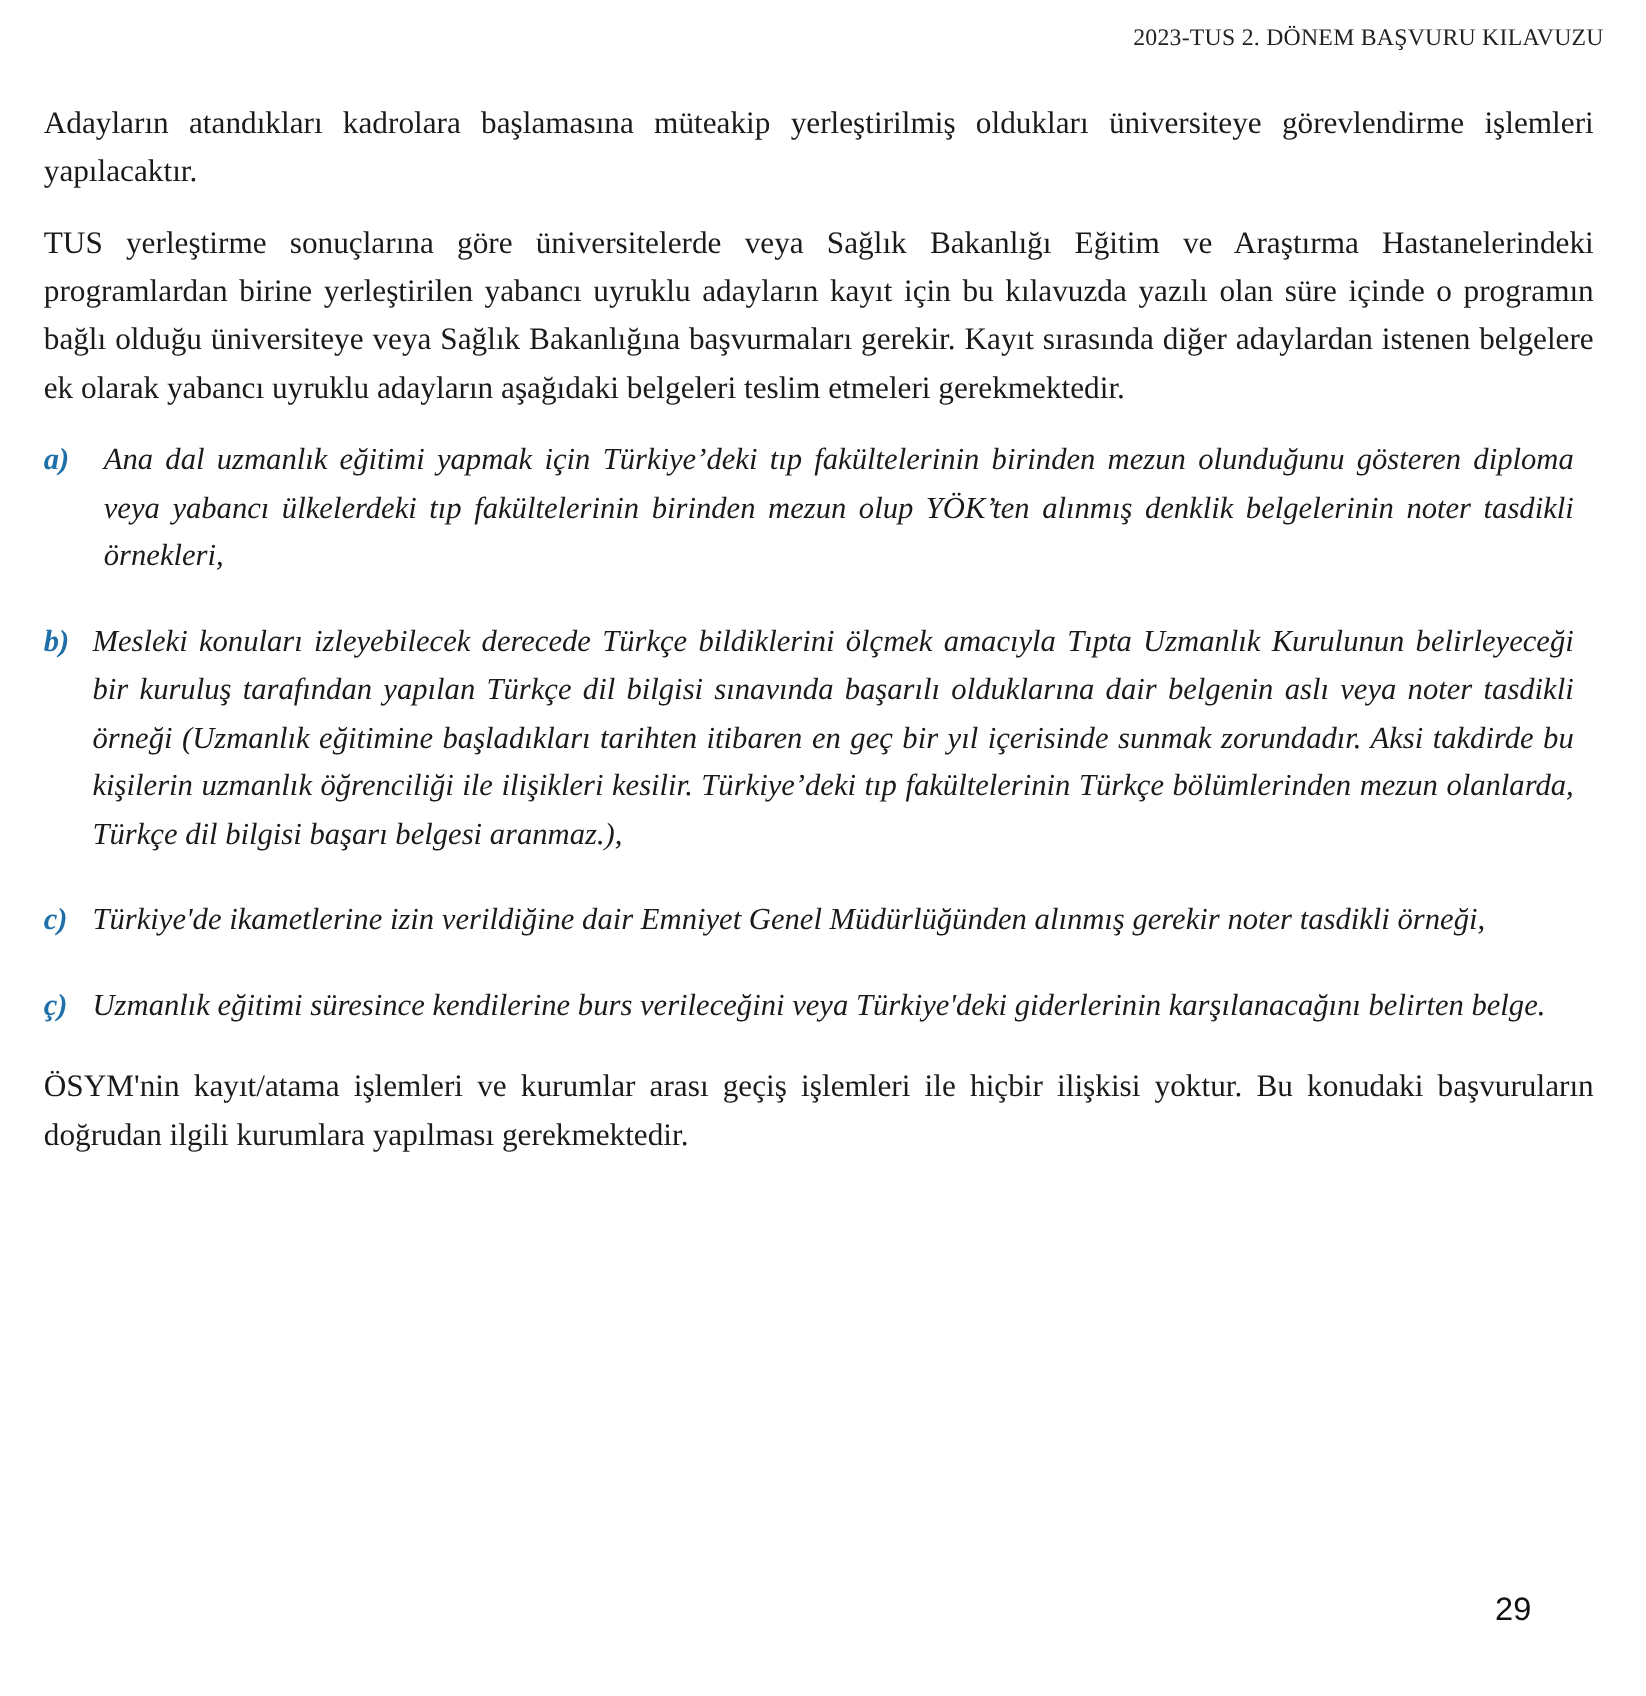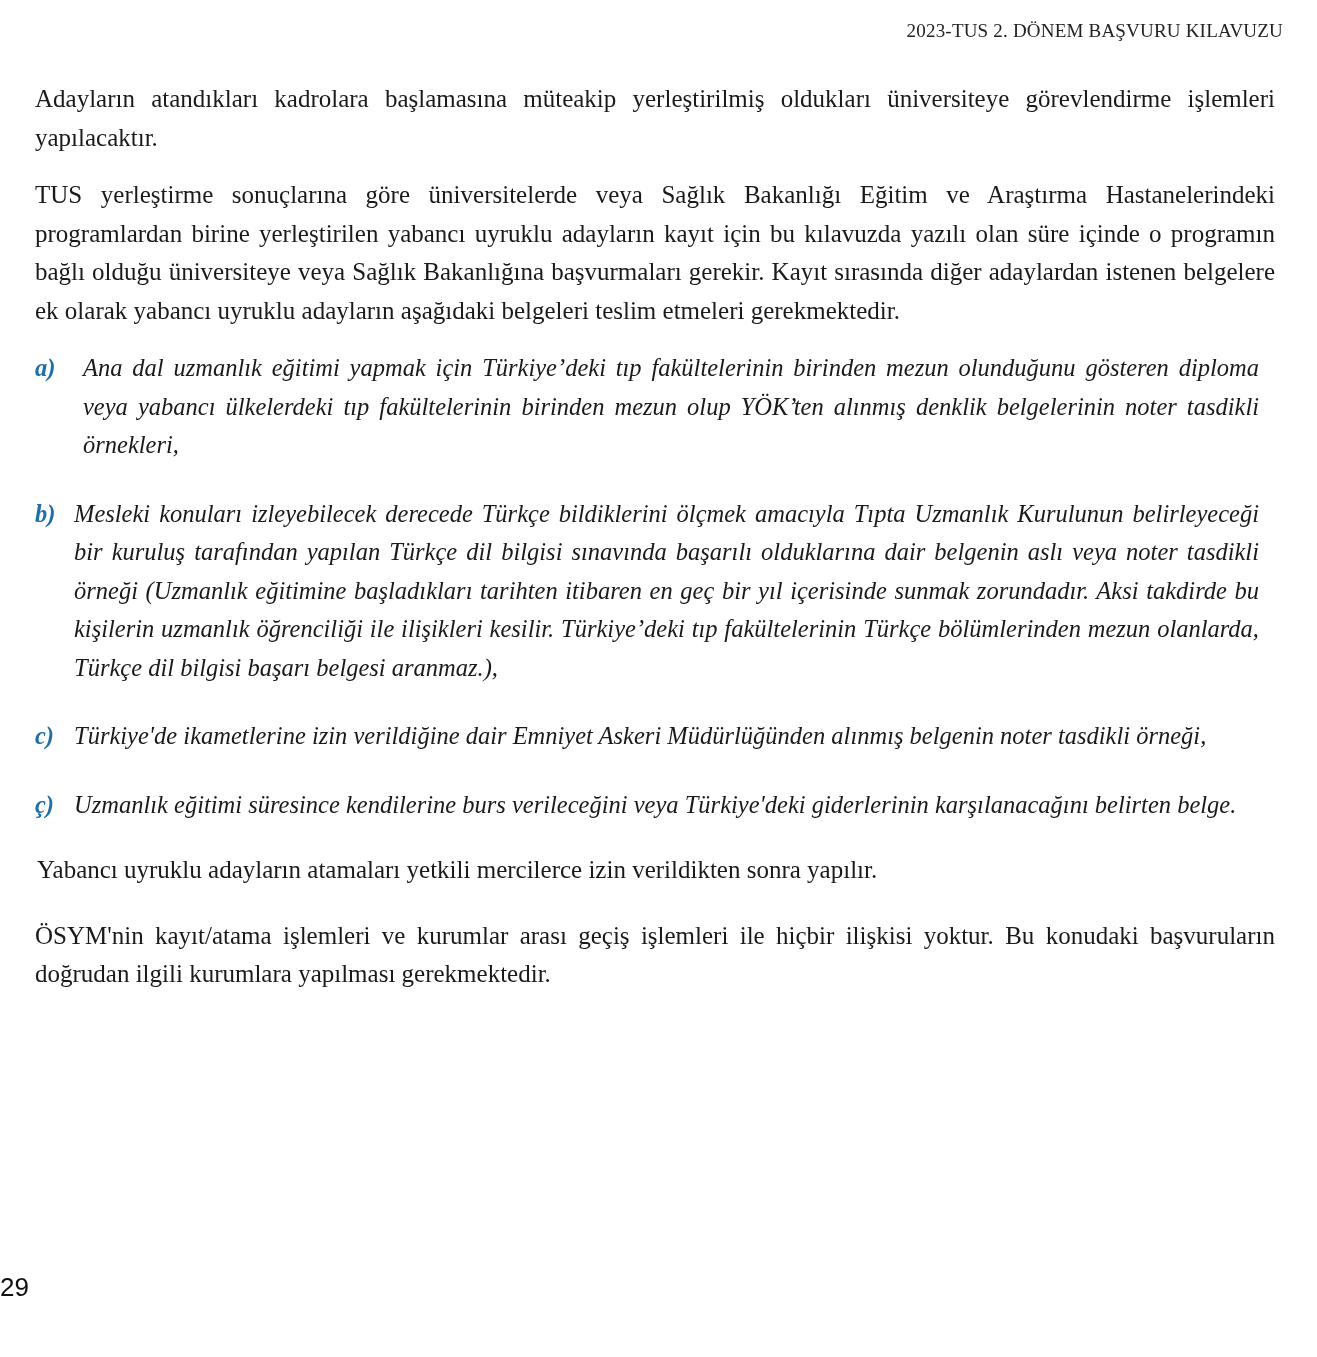--- a/index.html
+++ b/index.html
@@ -63,21 +63,21 @@
 
     .para.p3 { margin-bottom: 27px; padding-left: 2px; }
     .para.p4 { margin-bottom: 27px; }
     .para.p5 { }
 
     .page-number {
       position: absolute;
       top: 1272px;
       left: 0;
       width: 1225px;
-      text-align: left;
+      text-align: right;
       font-family: "Liberation Sans", "DejaVu Sans", sans-serif;
       font-size: 26px;
       color: #111;
     }
   </style>
 </head>
 <body>
 
 <div class="header">2023-TUS 2. DÖNEM BAŞVURU KILAVUZU</div>
 
@@ -90,25 +90,24 @@
     <span class="body">Ana dal uzmanlık eğitimi yapmak için Türkiye’deki tıp fakültelerinin birinden mezun olunduğunu gösteren diploma veya yabancı ülkelerdeki tıp fakültelerinin birinden mezun olup YÖK’ten alınmış denklik belgelerinin noter tasdikli örnekleri,</span>
   </div>
 
   <div class="list-item item-b">
     <span class="label" style="color: rgb(31, 111, 168);">b)</span>
     <span class="body">Mesleki konuları izleyebilecek derecede Türkçe bildiklerini ölçmek amacıyla Tıpta Uzmanlık Kurulunun belirleyeceği bir kuruluş tarafından yapılan Türkçe dil bilgisi sınavında başarılı olduklarına dair belgenin aslı veya noter tasdikli örneği (Uzmanlık eğitimine başladıkları tarihten itibaren en geç bir yıl içerisinde sunmak zorundadır. Aksi takdirde bu kişilerin uzmanlık öğrenciliği ile ilişikleri kesilir. Türkiye’deki tıp fakültelerinin Türkçe bölümlerinden mezun olanlarda, Türkçe dil bilgisi başarı belgesi aranmaz.),</span>
   </div>
 
   <div class="list-item item-c">
     <span class="label" style="color: rgb(31, 111, 168);">c)</span>
-    <span class="body">Türkiye'de ikametlerine izin verildiğine dair Emniyet Askeri Müdürlüğünden alınmış belgenin noter tasdikli örneği,</span>
+    <span class="body">Türkiye'de ikametlerine izin verildiğine dair Emniyet Genel Müdürlüğünden alınmış gerekir noter tasdikli örneği,</span>
   </div>
 
   <div class="list-item item-cc">
     <span class="label" style="color: rgb(31, 111, 168);">ç)</span>
     <span class="body">Uzmanlık eğitimi süresince kendilerine burs verileceğini veya Türkiye'deki giderlerinin karşılanacağını belirten belge.</span>
   </div>
 
-  <p class="para p3">Yabancı uyruklu adayların atamaları yetkili mercilerce izin verildikten sonra yapılır.</p>
   <p class="para p4">ÖSYM'nin kayıt/atama işlemleri ve kurumlar arası geçiş işlemleri ile hiçbir ilişkisi yoktur. Bu konudaki başvuruların doğrudan ilgili kurumlara yapılması gerekmektedir.</p>
 </div>
 
 <div class="page-number">29</div>
 
 </body></html>

